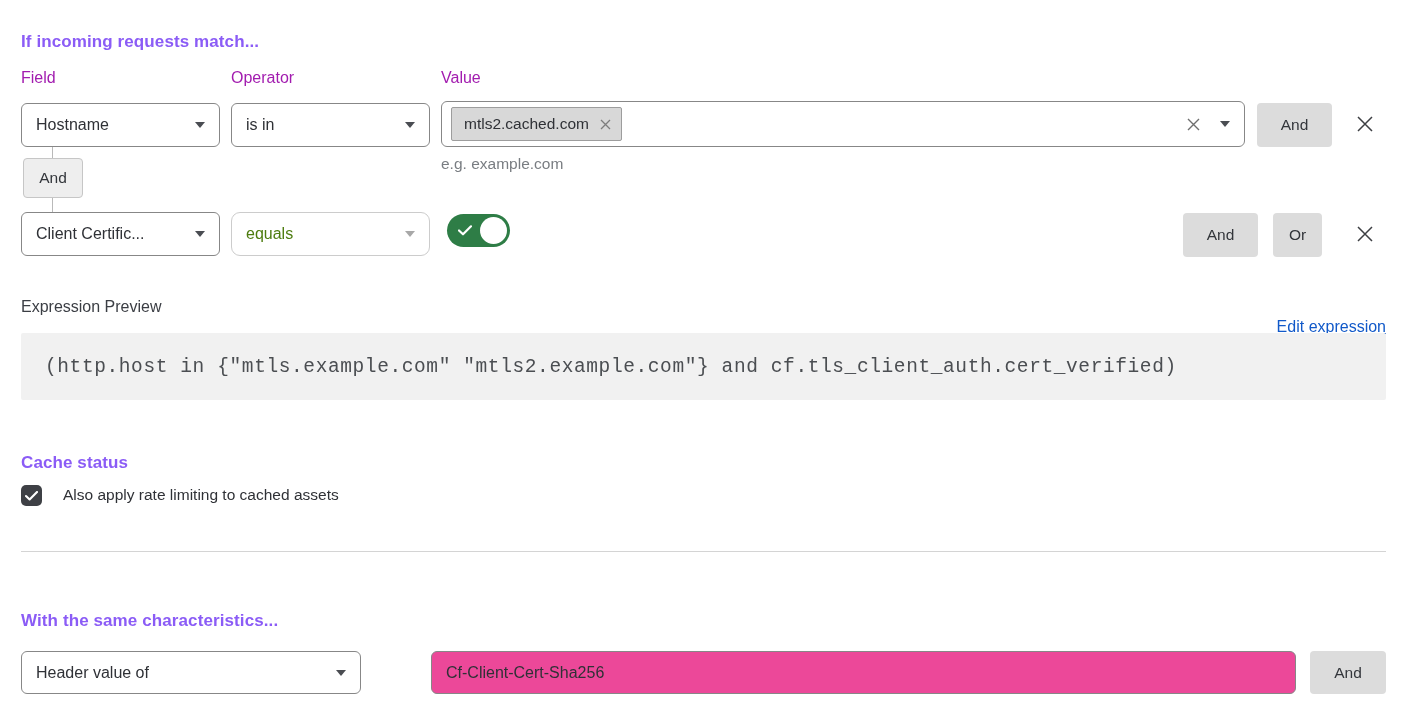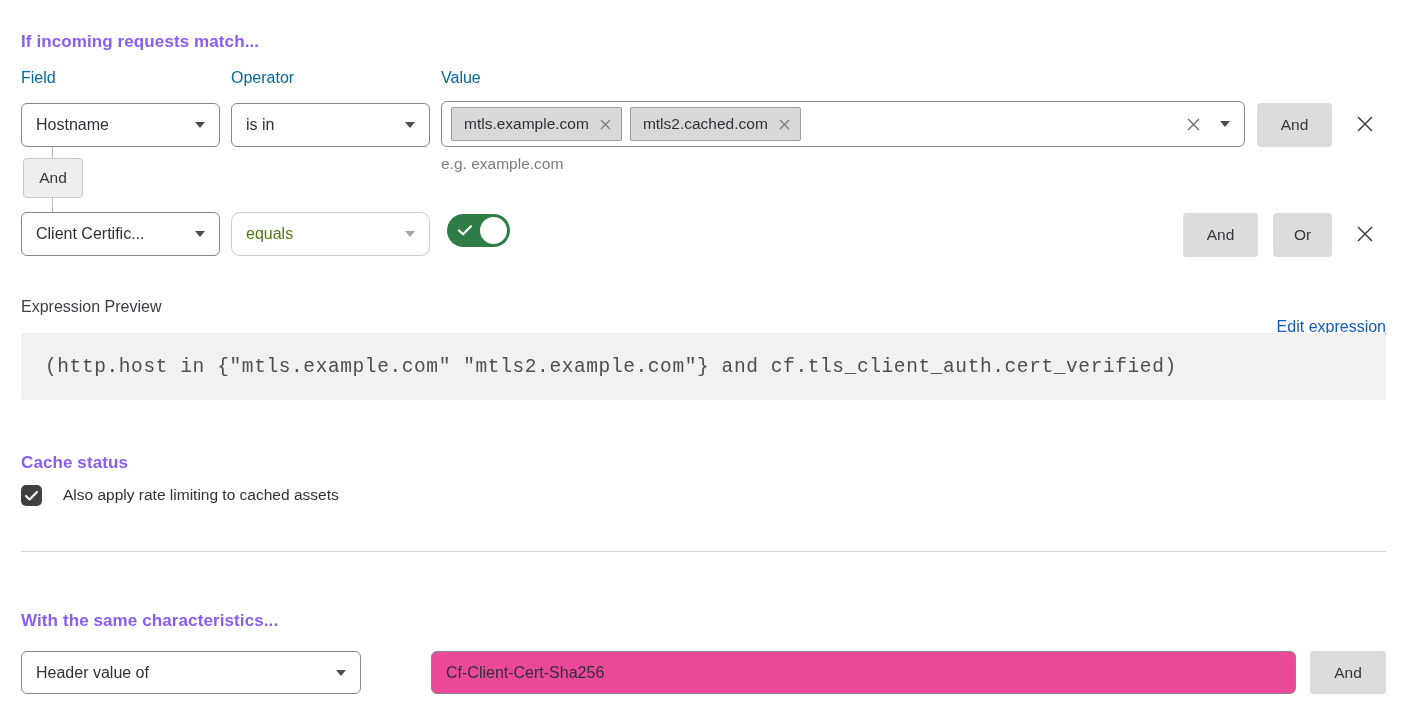--- a/index.html
+++ b/index.html
@@ -3,21 +3,21 @@
 <meta charset="utf-8">
 <style>
   * { margin:0; padding:0; box-sizing:border-box; }
   html,body { width:1420px; height:720px; background:#ffffff; overflow:hidden; }
   body { font-family:"Liberation Sans", sans-serif; color:#313338; position:relative; }
 
   .abs { position:absolute; }
 
   h2.section-title { font-size:17px; font-weight:700; color:#8b5cf6; letter-spacing:.1px;margin-top:10px; }
 
-  .col-label { font-size:16px; color:#0369a1; }
+  .col-label { font-size:16px; color:#a21caf; }
 
   
   .select {
     display:flex; align-items:center; justify-content:space-between;
     width:199px; height:44px; padding:0 14px;
     background:#fff; border:1px solid #878787; border-radius:6px;
     font-size:16px; color:#2f3136; cursor:pointer;
   }
   .select.disabled { border-color:#cccccc; color:#4d7c0f; cursor:default;border-radius:9px; }
   .chev { width:0; height:0; border-left:5px solid transparent; border-right:5px solid transparent; border-top:6px solid #4a4d52; }
@@ -110,28 +110,20 @@
   <span>Hostname</span>
   <span class="chev"></span>
 </div>
 
 <div class="select abs" style="left:231px; top:103px;">
   <span>is in</span>
   <span class="chev"></span>
 </div>
 
 <div class="value-box abs" style="left:441px; top:101px;">
-  <span class="tag">
-    <span>mtls.example.com</span>
-    <span class="tag-x">
-      <svg width="11" height="11" viewBox="0 0 11 11">
-          <path d="M1 1 L10 10 M10 1 L1 10" stroke="#7d7d7d" stroke-width="1.3"></path>
-        </svg>
-    </span>
-  </span>
   <span class="tag">
     <span>mtls2.cached.com</span>
     <span class="tag-x">
       <svg width="11" height="11" viewBox="0 0 11 11">
           <path d="M1 1 L10 10 M10 1 L1 10" stroke="#7d7d7d" stroke-width="1.3"></path>
         </svg>
     </span>
   </span>
   <span class="vb-spacer"></span>
   <span class="vb-clear">
@@ -168,21 +160,21 @@
 <div class="toggle abs" style="left:447px; top:214px;">
   <span class="tg-check">
     <svg width="14" height="11" viewBox="0 0 14 11">
         <path d="M1 5.5 L5 9.3 L13 1.3" stroke="#ffffff" stroke-width="2.2" fill="none" stroke-linecap="round" stroke-linejoin="round"></path>
       </svg>
   </span>
   <span class="knob"></span>
 </div>
 
 <button class="gbtn abs" style="left:1183px; top:213px; width:75px;">And</button>
-<button class="gbtn abs" style="left:1273px; top:213px; width:59px;">Or</button>
+<button class="gbtn abs" style="left:1273px; top:213px; width:49px;">Or</button>
 
 <span class="xicon abs" style="left:1354px; top:223px;">
   <svg width="22" height="22" viewBox="0 0 22 22">
       <path d="M4 4 L18 18 M18 4 L4 18" stroke="#3d3f43" stroke-width="1.5"></path>
     </svg>
 </span>
 
 <div class="expr-label abs" style="left:21px; top:298px;">Expression Preview</div>
 <a class="expr-link abs" style="right:34px; top:298px;">Edit expression</a>
 

